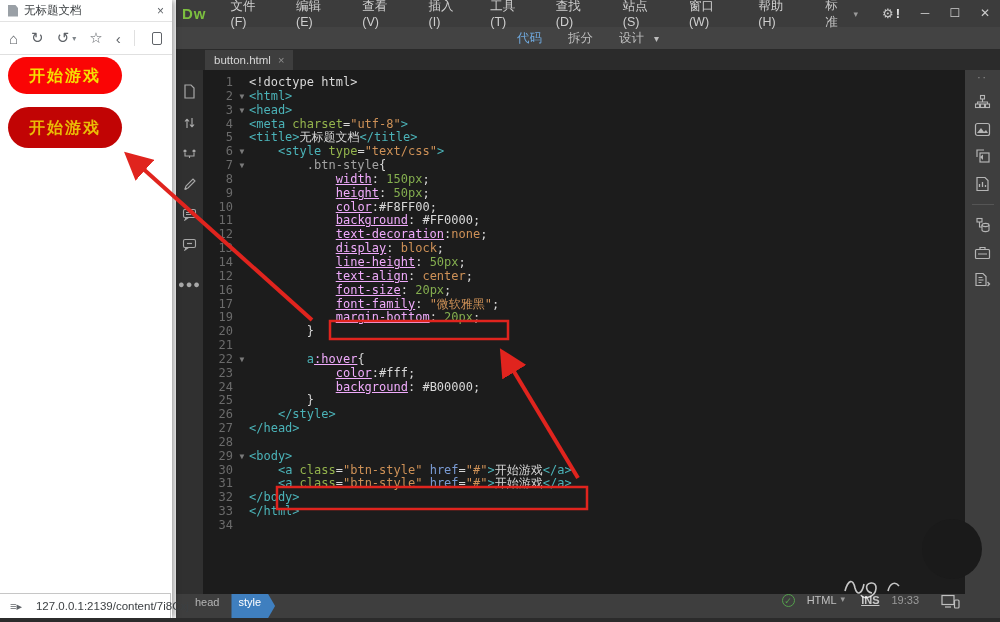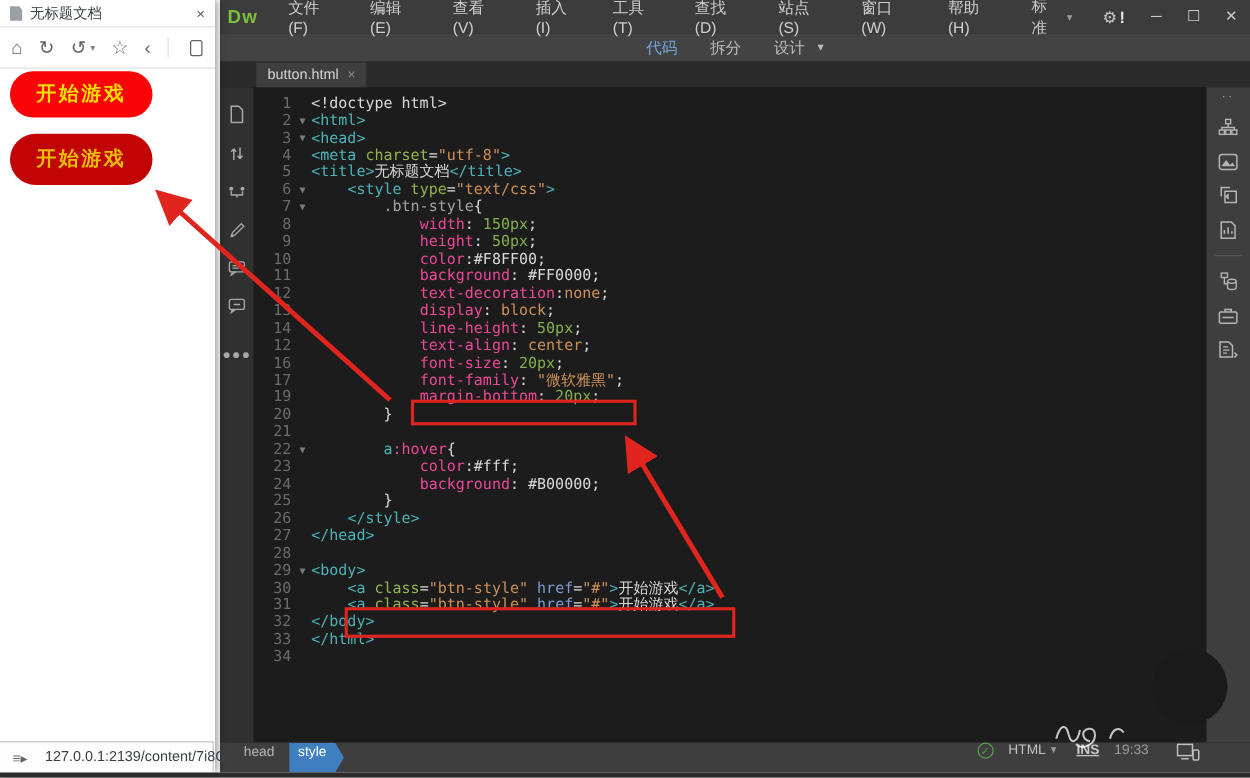--- a/index.html
+++ b/index.html
@@ -31,21 +31,21 @@
   .mainrow { position:absolute; left:0; top:70px; width:824px; height:524px; display:flex; }
   .ltools { width:27px; background:#303030; display:flex; flex-direction:column; align-items:center; padding-top:14px; gap:17px; }
   .ltools svg, .rtools svg { display:block; }
   .dots { color:#a8a8a8; font-size:11px; letter-spacing:1px; margin-top:10px; }
 
   #editor { flex:1; background:#1c1c1c; padding-top:6px; overflow:hidden; position:relative; }
   .line { line-height:13.85px; font-size:12px; font-family:"DejaVu Sans Mono", monospace; white-space:pre; height:13.85px; }
   .ln { display:inline-block; width:30px; text-align:right; color:#6b6b6b; margin-right:2px; }
   .fold { display:inline-block; width:14px; text-align:center; color:#7a7a7a; font-size:8px; vertical-align:top; }
   .w  { color:#d8d8d8; }  .tag{ color:#4bb3b8; }  .at { color:#94b44d; }
-  .at2{ color:#7a9bd4; }  .s  { color:#ce9157; }  .p  { color:#ec4899; }
+  .at2{ color:#7a9bd4; }  .s  { color:#ce9157; }  .p  { color:#f0abfc;text-decoration:underline; }
   .n  { color:#84ae4f; }  .kw { color:#ce9157; }  .hex{ color:#d8d8d8; }
   .sel{ color:#a3a3a3; }
 
   .rtools { width:35px; background:#3e3e3e; display:flex; flex-direction:column; align-items:center; padding-top:2px; gap:12px; }
   .handle { color:#9a9a9a; font-size:10px; letter-spacing:2px; height:10px; }
   .rdiv { width:22px; height:1px; background:#555; }
 
   .dw-status { position:absolute; left:0; top:594px; width:824px; height:24px; background:#3e3e3e; display:flex; font-size:11px; color:#aaa; }
   .tagchip { margin-left:12px; padding:2px 10px 2px 7px; color:#b5b5b5; }
   .tagchip.sel { background:#3f7fbf; color:#fff; margin-left:2px;

